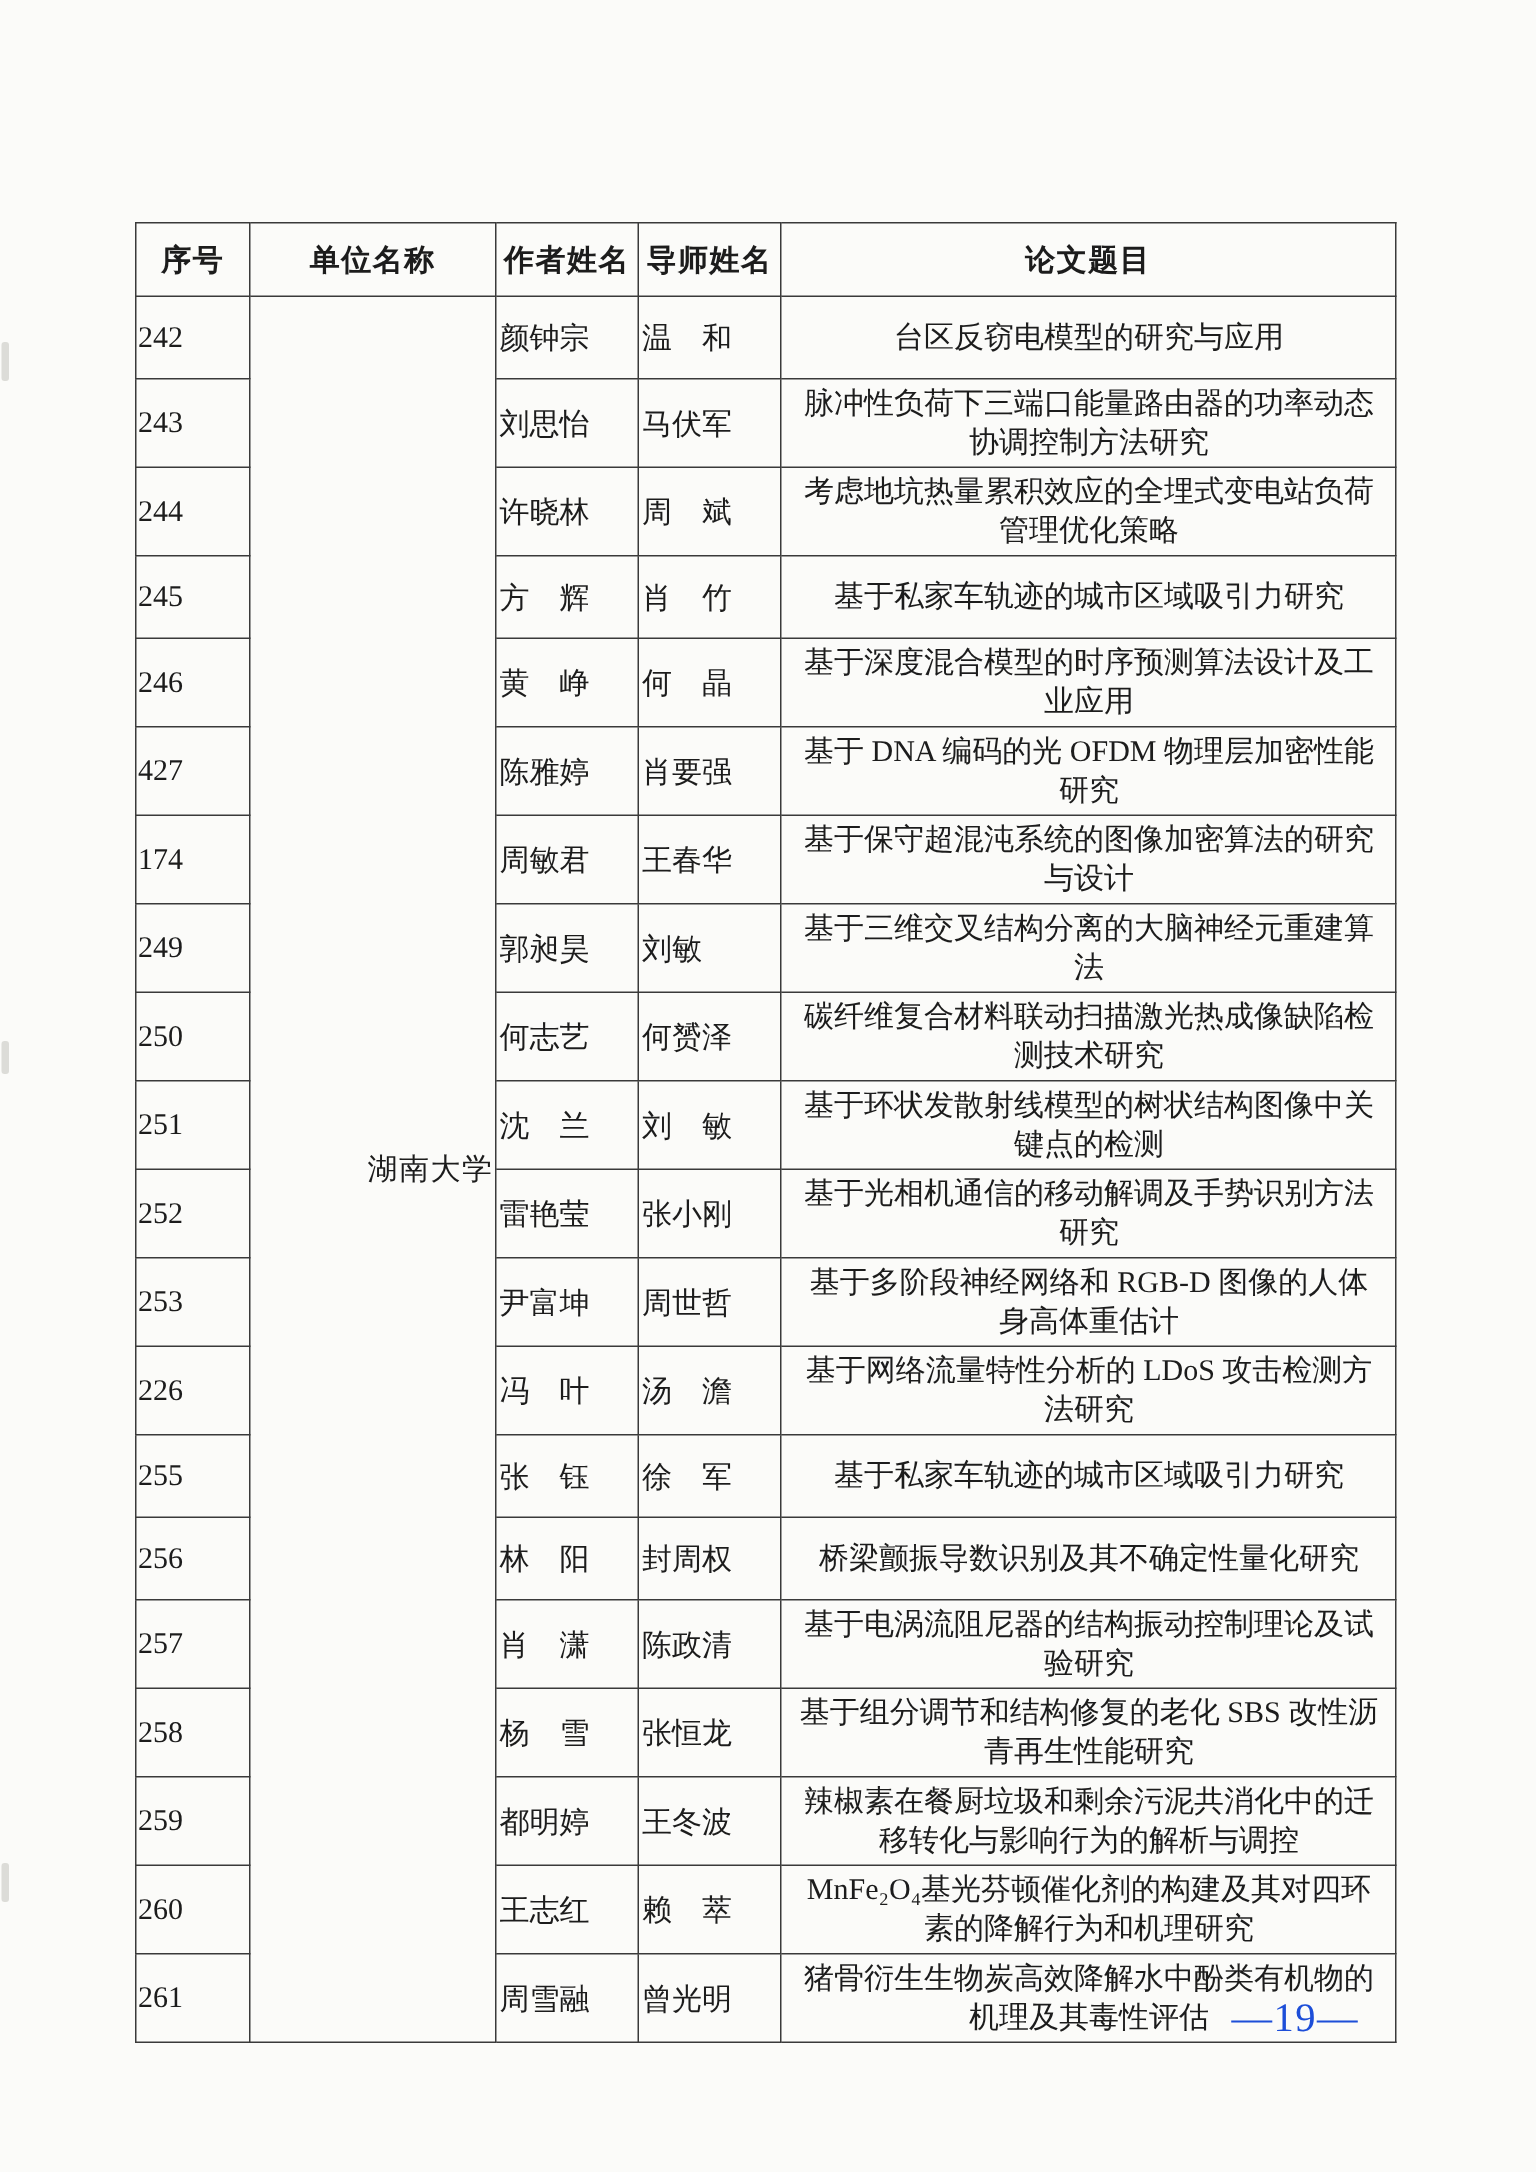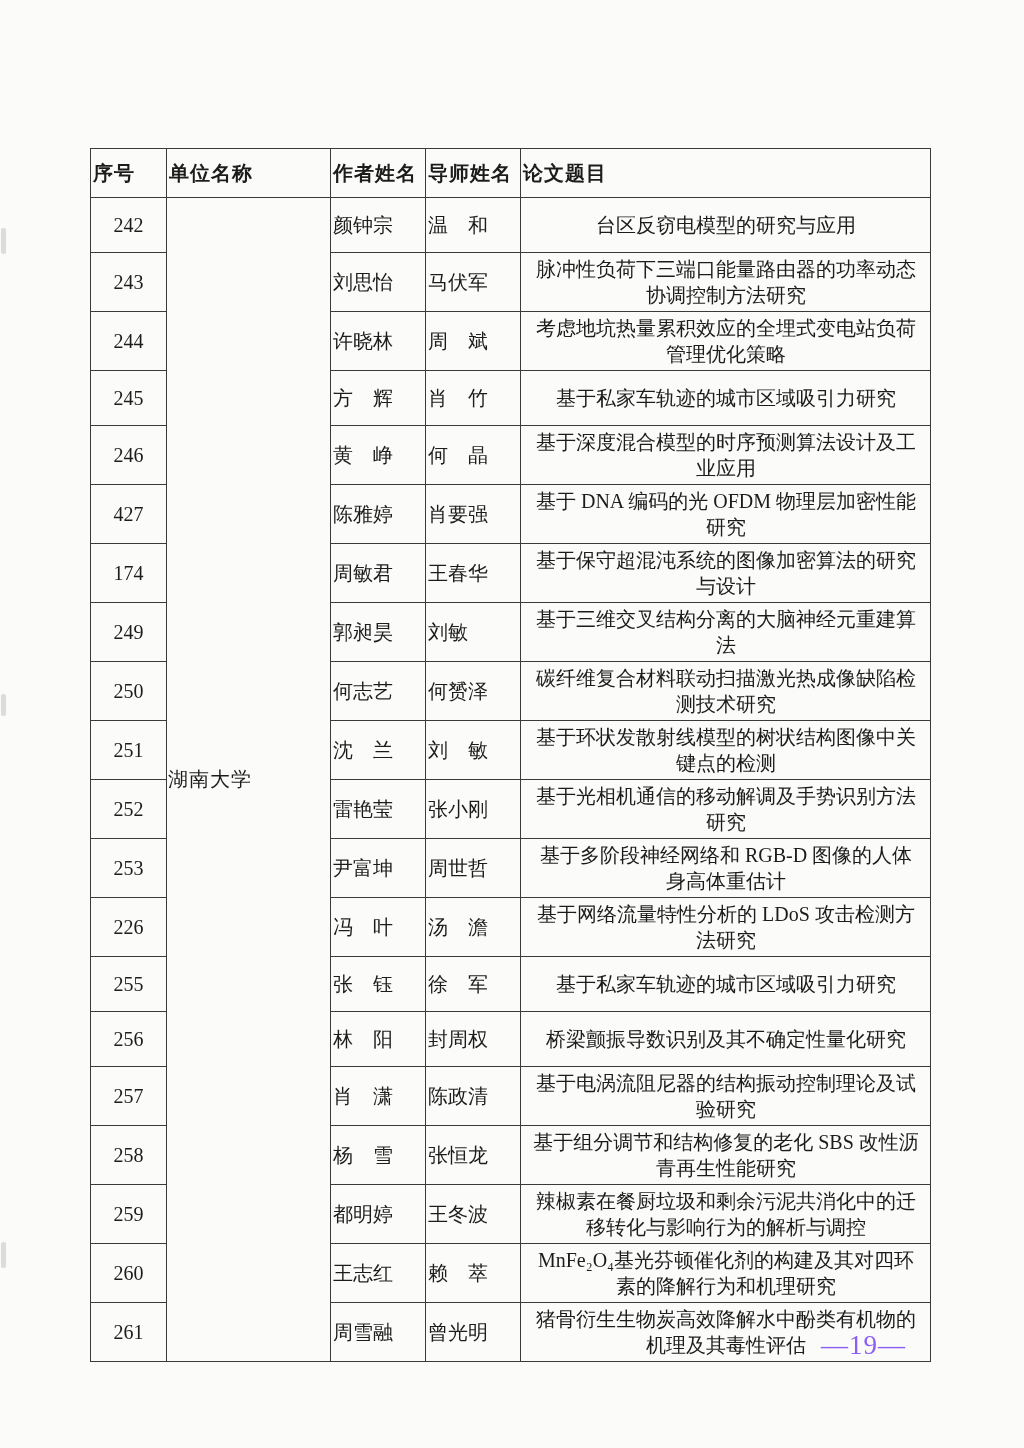--- a/index.html
+++ b/index.html
@@ -46,52 +46,51 @@
   table.records th,
   table.records td {
     border: 1.5px solid #3a3a3a;
     vertical-align: middle;
     font-size: 20px;
     overflow: hidden;
   }
   table.records th {
     height: 48px;
     font-weight: 700;
-    text-align: left;
+    text-align: center;
     letter-spacing: 1px;
     padding: 0 2px;
   }
   table.records td {
     height: 48px;
   }
   td.cell-no {
-    text-align: center;
     font-size: 19px;
     font-family: "Liberation Serif", "DejaVu Serif", serif;
   }
   td.cell-inst {
-    text-align: left;
+    text-align: right;
     letter-spacing: 1px;
   }
   td.cell-author,
   td.cell-adv {
     padding: 0 2px;
   }
   td.cell-title {
     text-align: center;
     padding: 3px 8px 3px 9px;
     line-height: 26px;
   }
   .page-number {
     position: absolute;
     top: 1330px;
     right: 118px;
     font-size: 27px;
     letter-spacing: 1px;
-    color: #8b5cf6;
+    color: #1d4ed8;
   }
 </style>
 </head>
 <body>
 
 <div class="page">
 
   <div class="artifact a1"></div>
   <div class="artifact a2"></div>
   <div class="artifact a3"></div>

